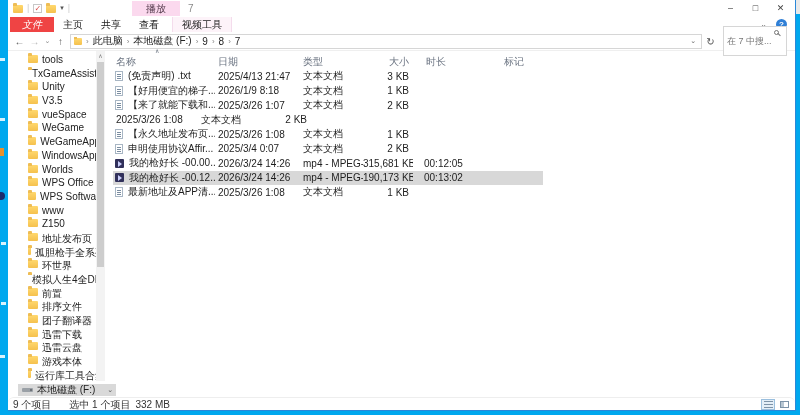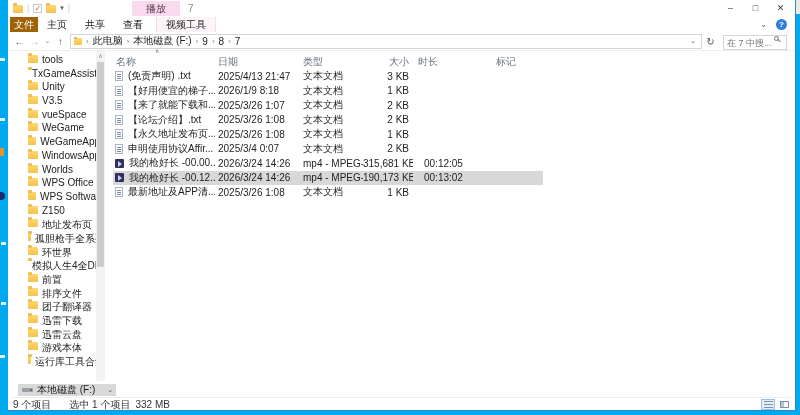--- a/index.html
+++ b/index.html
@@ -24,41 +24,41 @@
   .ic-folder::before { content:''; position:absolute; top:-2px; left:0; width:4px; height:3px; background:#eebd55; border-radius:1px 1px 0 0; }
   .icheck { width:9px; height:9px; background:#fff; border:1px solid #c7c7c7; color:#d9534f; font-size:8px; line-height:7px; text-align:center; }
   .qmore { font-size:7px; color:#555; }
   .ctx-label { position:absolute; left:124px; top:1px; width:48px; height:15px; background:#fbd9ee; color:#53394b; font-size:10px; text-align:center; line-height:15px; }
   .win-title { position:absolute; left:180px; top:3px; font-size:10px; color:#8a8a8a; }
   .win-controls { position:absolute; right:2px; top:0; display:flex; }
   .wc { width:25px; height:16px; text-align:center; font-size:9px; color:#444; line-height:16px; }
 
   
   .tabs-row { position:relative; height:15px; display:flex; align-items:stretch; font-size:10px; }
-  .tab-file { background:#a16207; color:#fff; padding:0 4px; line-height:15px; margin-left:2px; }
+  .tab-file { background:#ef4444; color:#fff; padding:0 12px; line-height:15px; margin-left:2px;font-style:italic; }
   .rtab { padding:0 9px; line-height:15px; color:#222; }
   .rtab.contextual { margin-left:4px; background:#fdf3f9; border-left:1px solid #f4dcec; border-right:1px solid #f4dcec; }
   .ribbon-right { position:absolute; right:8px; top:0; height:15px; display:flex; align-items:center; gap:9px; }
   .chev { color:#666; font-size:8px; }
   .help { width:11px; height:11px; border-radius:50%; background:#2f7fd6; color:#fff; font-size:8px; font-weight:bold; text-align:center; line-height:11px; }
 
   
   .addr-row { height:19px; display:flex; align-items:center; border-bottom:1px solid #efefef; padding-left:4px; }
   .nav { width:15px; text-align:center; color:#555; font-size:10px; }
   .nav.disabled { color:#b8b8b8; }
   .nav.tiny { width:11px; font-size:7px; color:#888; }
   .addr-box { width:632px; height:15px; border:1px solid #d6d6d6; display:flex; align-items:center; padding:0 3px; font-size:10px; color:#222; margin-left:2px; }
   .ifolder-sm { width:8px; height:7px; background:linear-gradient(#ffd86e,#f5c14e); border-radius:1px; position:relative; flex:none; }
   .ifolder-sm::before { content:''; position:absolute; top:-1px; left:0; width:3px; height:2px; background:#eebd55; }
   .bsep { color:#888; font-size:8px; padding:0 4px; }
   .crumb { white-space:nowrap; }
   .addr-dd { margin-left:auto; color:#666; font-size:7px; padding-right:2px; }
   .refresh { width:17px; text-align:center; color:#555; font-size:10px; }
   .search-wrap { position:relative; margin-left:4px; }
-  .searchbox { width:64px; height:15px; border:1px solid #d6d6d6; font-size:9px; color:#777; padding:0 13px 0 3px; font-family:"Liberation Sans",sans-serif; }
+  .searchbox { width:64px; height:30px; border:1px solid #d6d6d6; font-size:9px; color:#777; padding:0 13px 0 3px; font-family:"Liberation Sans",sans-serif; }
   .searchbox::placeholder { color:#777; opacity:1; }
   .mag { position:absolute; right:8px; top:4px; width:5px; height:5px; border:1px solid #777; border-radius:50%; }
   .mag::after { content:''; position:absolute; width:4px; height:1px; background:#777; transform:rotate(45deg); right:-3px; bottom:-1px; }
 
   
   .main { position:relative; display:flex; height:346px; }
 
   .sidebar { width:97px; position:relative; flex:none; }
   .side-list { padding-top:3px; height:332px; overflow:hidden; }
   .side-item { height:13.7px; display:flex; align-items:flex-start; gap:4px; padding-left:20px; font-size:10px; color:#222; white-space:nowrap; }
@@ -71,21 +71,21 @@
   .ic-drive::after { content:''; position:absolute; right:1px; top:1px; width:2px; height:2px; background:#5f6368; border-radius:50%; }
   .drive-chev { margin-left:auto; font-size:7px; color:#555; }
 
   .filearea { flex:1; padding-left:8px; position:relative; }
   .cols-header { display:flex; align-items:flex-end; height:16px; margin-top:2px; font-size:10px; color:#6a7381; position:relative; }
   .hc { padding-left:3px; }
   .hc-name { width:102px; position:relative; }
   .hc-date { width:85px; }
   .hc-type { width:63px; }
   .hc-size { width:50px; text-align:right; padding-right:4px; }
-  .hc-dur  { width:58px; margin-left:2px; }
+  .hc-dur  { width:58px; margin-left:10px; }
   .hc-tags { width:56px; margin-left:20px; }
   .sort-asc { position:absolute; left:42px; top:-8px; font-size:6px; color:#6a7381; }
 
   .frow { display:flex; align-items:center; height:14.5px; width:430px; font-size:10px; color:#1e1e1e; }
   .frow.selected { background:#d8d8d8; }
   .cell { white-space:nowrap; overflow:hidden; }
   .c-name { width:102px; display:flex; align-items:center; gap:5px; padding-left:2px; }
   .c-name .nm { white-space:nowrap; overflow:hidden; }
   .c-date { width:85px; padding-left:3px; }
   .c-type { width:63px; padding-left:3px; }
@@ -224,20 +224,24 @@
             <div class="side-item">
               <span class="ic-folder"></span>
               <span>WPS Office</span>
             </div>
             <div class="side-item">
               <span class="ic-folder"></span>
               <span>WPS Software</span>
             </div>
             <div class="side-item">
               <span class="ic-folder"></span>
+              <span>www</span>
+            </div>
+            <div class="side-item">
+              <span class="ic-folder"></span>
               <span>Z150</span>
             </div>
             <div class="side-item">
               <span class="ic-folder"></span>
               <span>地址发布页</span>
             </div>
             <div class="side-item">
               <span class="ic-folder"></span>
               <span>孤胆枪手全系列</span>
             </div>
@@ -326,24 +330,20 @@
                 <span class="ic-text"></span>
                 <span class="nm">【来了就能下载和...</span>
               </div>
               <div class="cell c-date">2025/3/26 1:07</div>
               <div class="cell c-type">文本文档</div>
               <div class="cell c-size">2 KB</div>
               <div class="cell c-dur"></div>
               <div class="cell c-tags"></div>
             </div>
             <div class="frow">
-              <div class="cell c-name">
-                <span class="ic-text"></span>
-                <span class="nm">【论坛介绍】.txt</span>
-              </div>
               <div class="cell c-date">2025/3/26 1:08</div>
               <div class="cell c-type">文本文档</div>
               <div class="cell c-size">2 KB</div>
               <div class="cell c-dur"></div>
               <div class="cell c-tags"></div>
             </div>
             <div class="frow">
               <div class="cell c-name">
                 <span class="ic-text"></span>
                 <span class="nm">【永久地址发布页...</span>

